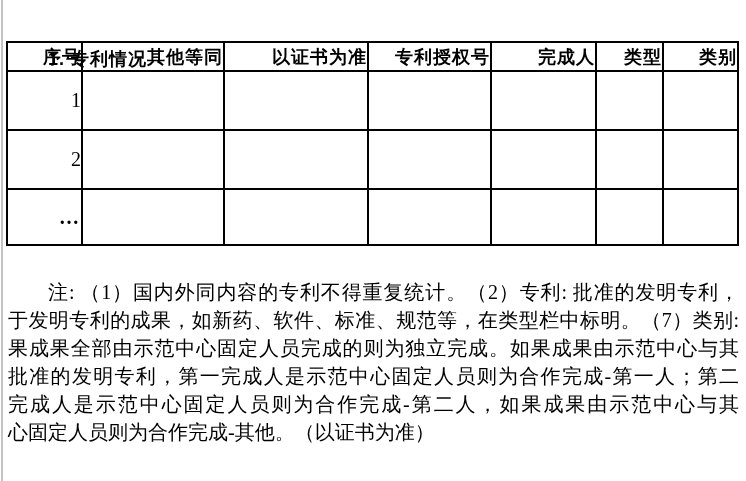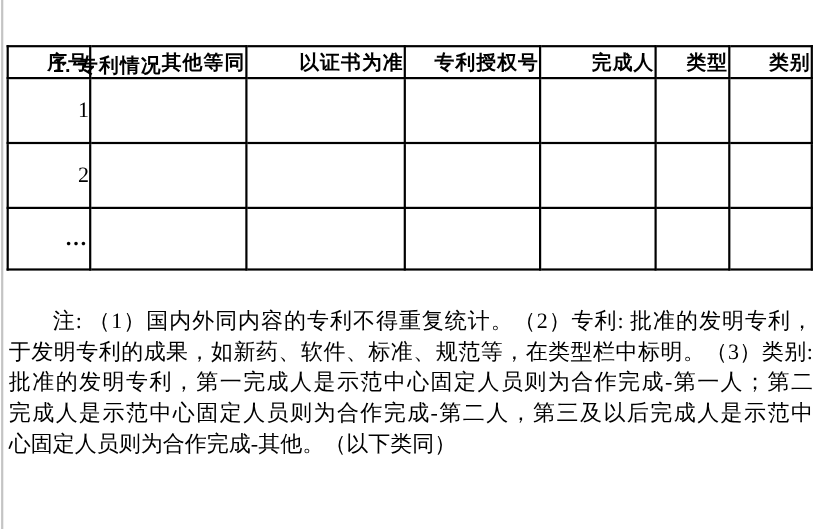--- a/index.html
+++ b/index.html
@@ -132,19 +132,20 @@
       <td></td>
       <td></td>
       <td></td>
       <td></td>
     </tr>
   </tbody>
     </table>
 
   <div id="note">
     <div class="note-line first">注: （1）国内外同内容的专利不得重复统计。（2）专利: 批准的发明专利，</div>
-    <div class="note-line">于发明专利的成果，如新药、软件、标准、规范等，在类型栏中标明。（3）类别:</div>
+    <div class="note-line">于发明专利的成果，如新药、软件、标准、规范等，在类型栏中标明。（7）类别:</div>
+    <div class="note-line">果成果全部由示范中心固定人员完成的则为独立完成。如果成果由示范中心与其</div>
     <div class="note-line">批准的发明专利，第一完成人是示范中心固定人员则为合作完成-第一人；第二</div>
-    <div class="note-line">完成人是示范中心固定人员则为合作完成-第二人，第三及以后完成人是示范中</div>
-    <div class="note-line last">心固定人员则为合作完成-其他。（以下类同）</div>
+    <div class="note-line">完成人是示范中心固定人员则为合作完成-第二人，如果成果由示范中心与其</div>
+    <div class="note-line last">心固定人员则为合作完成-其他。（以证书为准）</div>
   </div>
 
 </div>
 
 </body></html>

